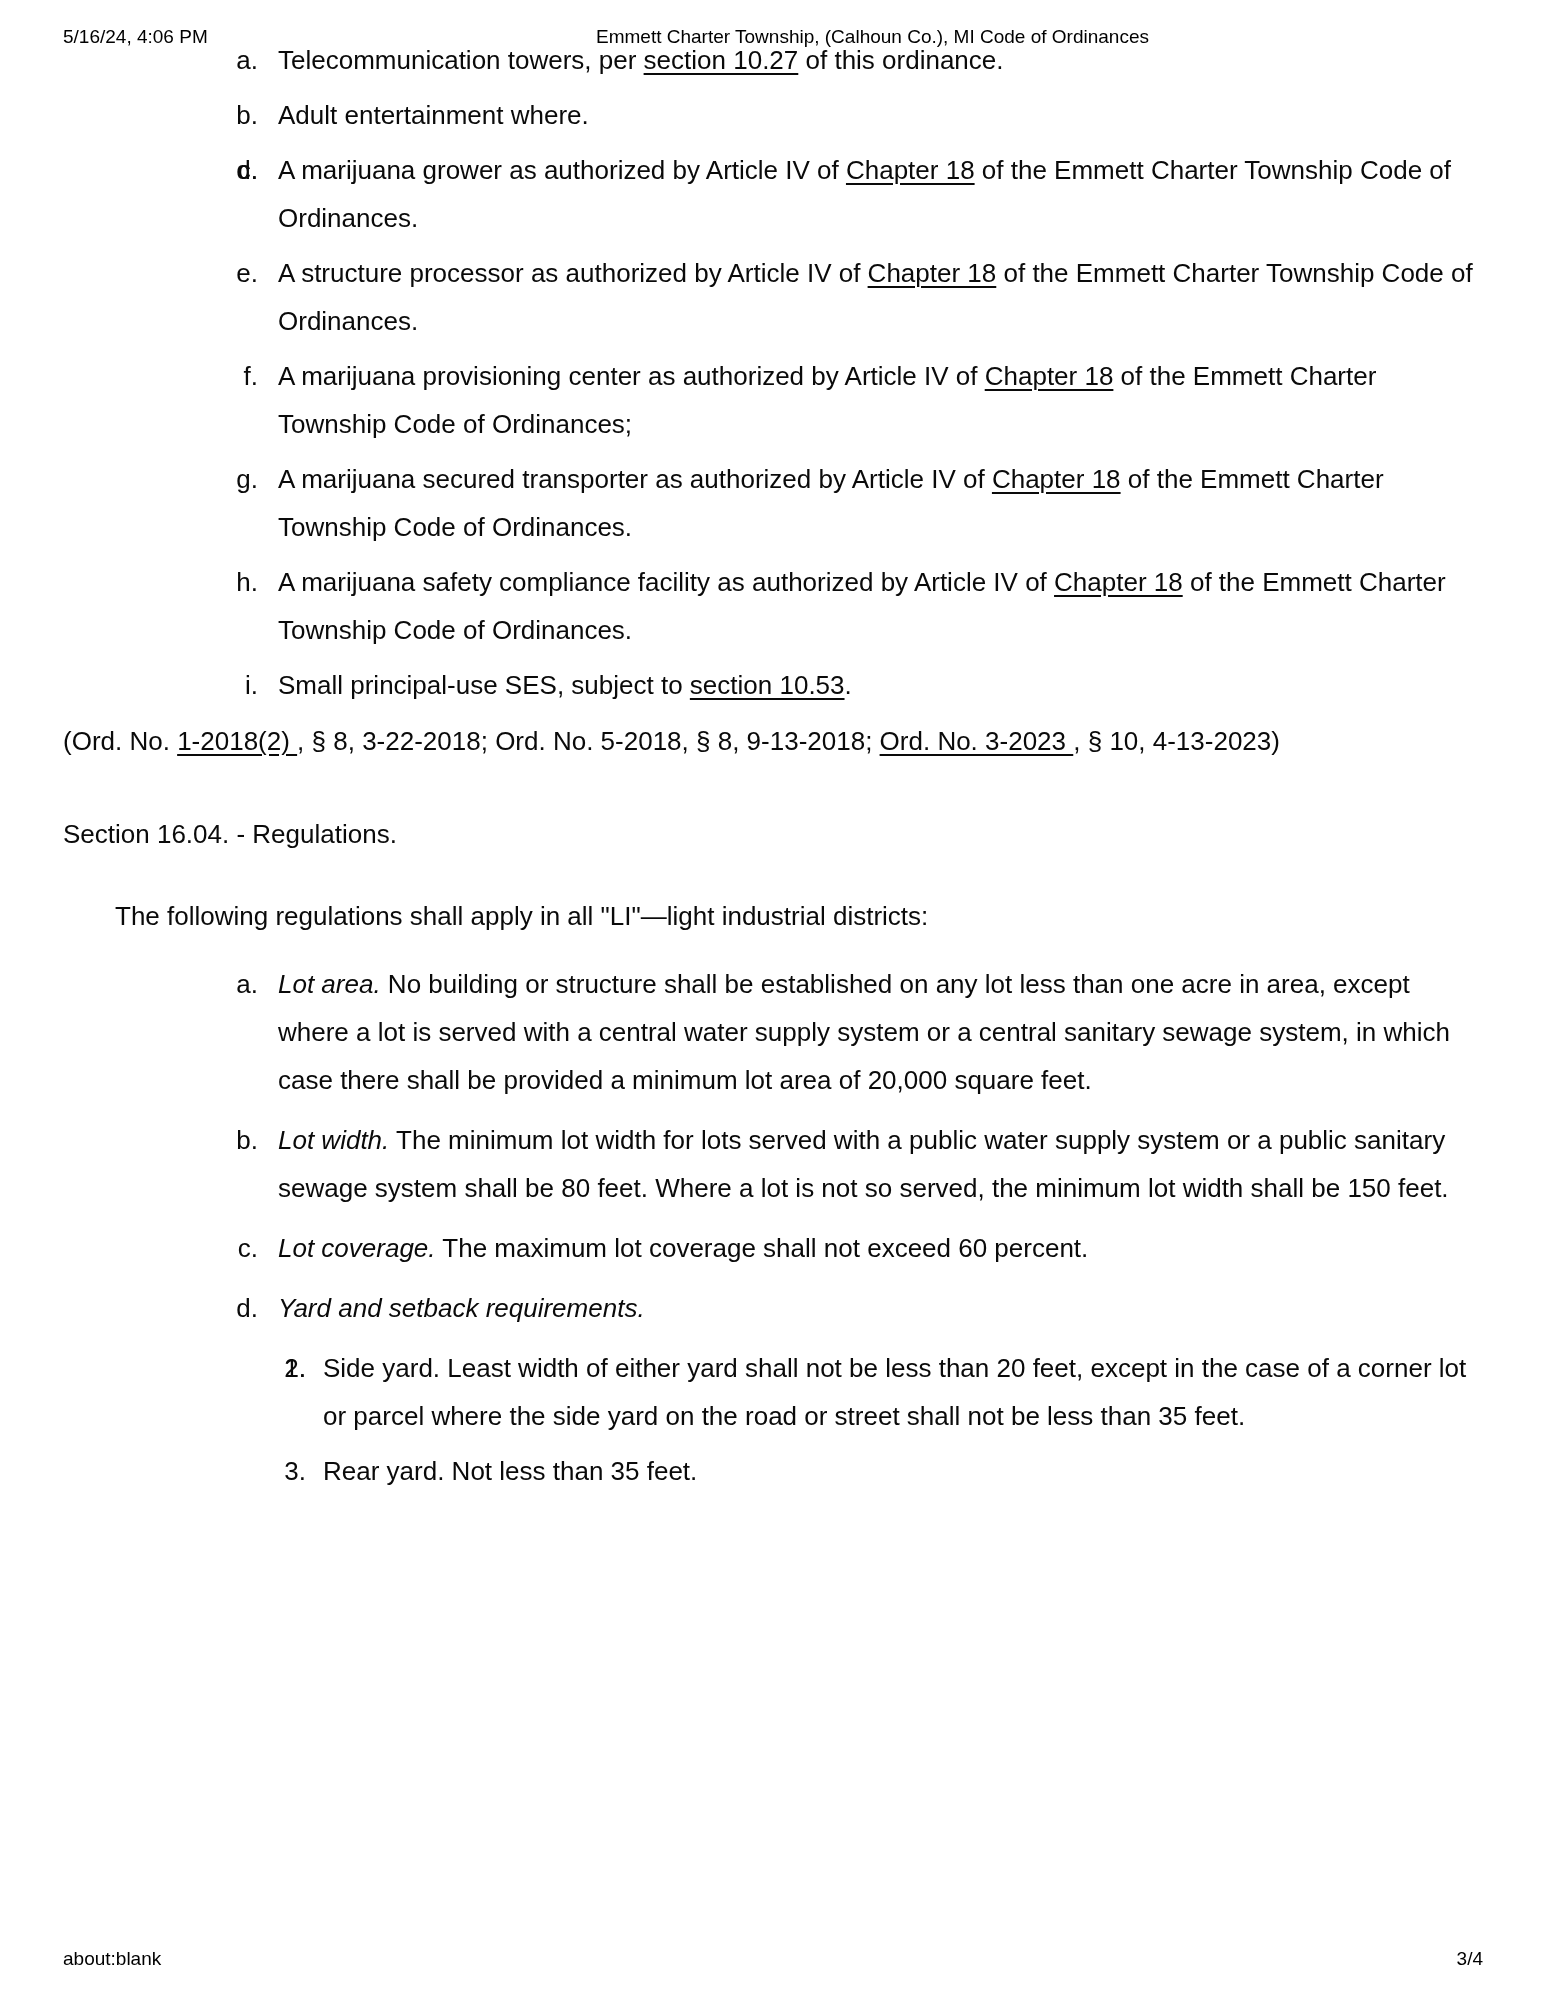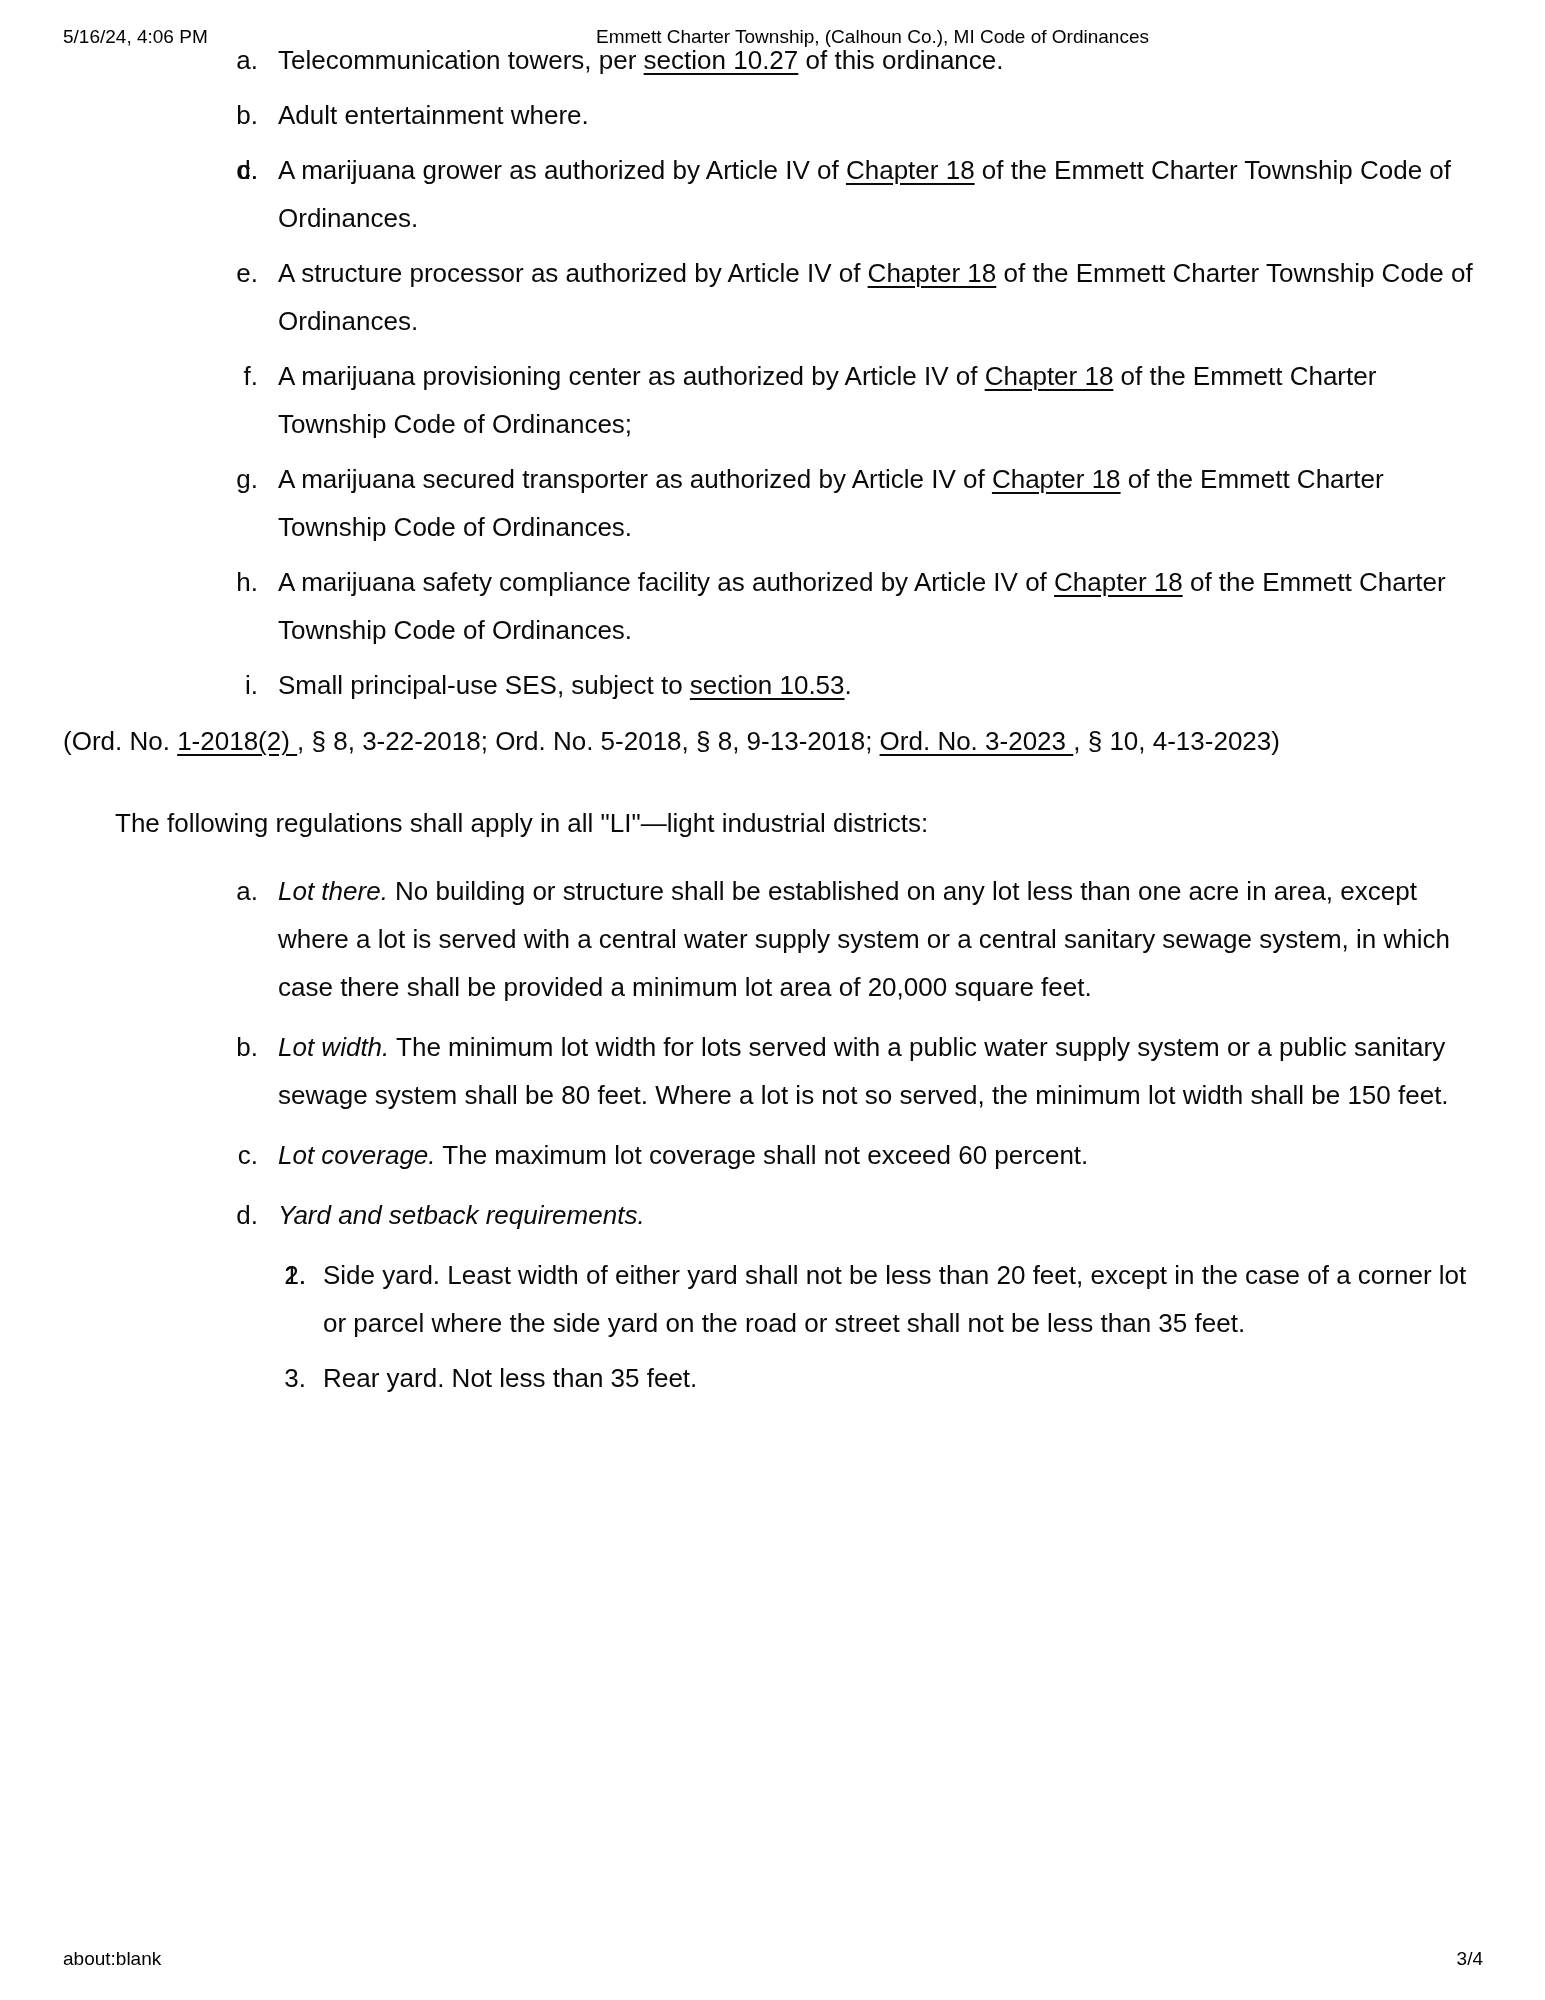--- a/index.html
+++ b/index.html
@@ -136,26 +136,27 @@
 
       <li><span class="marker">g.</span><span>A marijuana secured transporter as authorized by Article IV of </span><a class="doc-link">Chapter 18</a><span> of the Emmett Charter Township Code of Ordinances.</span></li>
 
       <li><span class="marker">h.</span><span>A marijuana safety compliance facility as authorized by Article IV of </span><a class="doc-link">Chapter 18</a><span> of the Emmett Charter Township Code of Ordinances.</span></li>
 
       <li><span class="marker">i.</span><span>Small principal-use SES, subject to </span><a class="doc-link">section 10.53</a><span>.</span></li>
     </ol>
 
   <p class="para-ord"><span>(Ord. No. </span><a class="doc-link">1-2018(2) </a><span>, § 8, 3-22-2018; Ord. No. 5-2018, § 8, 9-13-2018; </span><a class="doc-link">Ord. No. 3-2023 </a><span>, § 10, 4-13-2023)</span></p>
 
+  <h2 class="section-heading">Section 16.04. - Regulations.</h2>
 
   <p class="para-intro2">The following regulations shall apply in all "LI"—light industrial districts:</p>
 
   <ol class="alpha-list regs">
 
-      <li><span class="marker">a.</span><span class="italic">Lot there.</span><span> No building or structure shall be established on any lot less than one acre in area, except where a lot is served with a central water supply system or a central sanitary sewage system, in which case there shall be provided a minimum lot area of 20,000 square feet.</span><ol class="num-list"></ol></li>
+      <li><span class="marker">a.</span><span class="italic">Lot area.</span><span> No building or structure shall be established on any lot less than one acre in area, except where a lot is served with a central water supply system or a central sanitary sewage system, in which case there shall be provided a minimum lot area of 20,000 square feet.</span><ol class="num-list"></ol></li>
 
       <li><span class="marker">b.</span><span class="italic">Lot width.</span><span> The minimum lot width for lots served with a public water supply system or a public sanitary sewage system shall be 80 feet. Where a lot is not so served, the minimum lot width shall be 150 feet.</span><ol class="num-list"></ol></li>
 
       <li><span class="marker">c.</span><span class="italic">Lot coverage.</span><span> The maximum lot coverage shall not exceed 60 percent.</span><ol class="num-list"></ol></li>
 
       <li><span class="marker">d.</span><span class="italic">Yard and setback requirements.</span><span></span><ol class="num-list">
           <li><span class="marker">1.</span></li>
           <li><span class="marker">2.</span><span>Side yard. Least width of either yard shall not be less than 20 feet, except in the case of a corner lot or parcel where the side yard on the road or street shall not be less than 35 feet.</span></li>
           <li><span class="marker">3.</span><span>Rear yard. Not less than 35 feet.</span></li>
         </ol></li>

